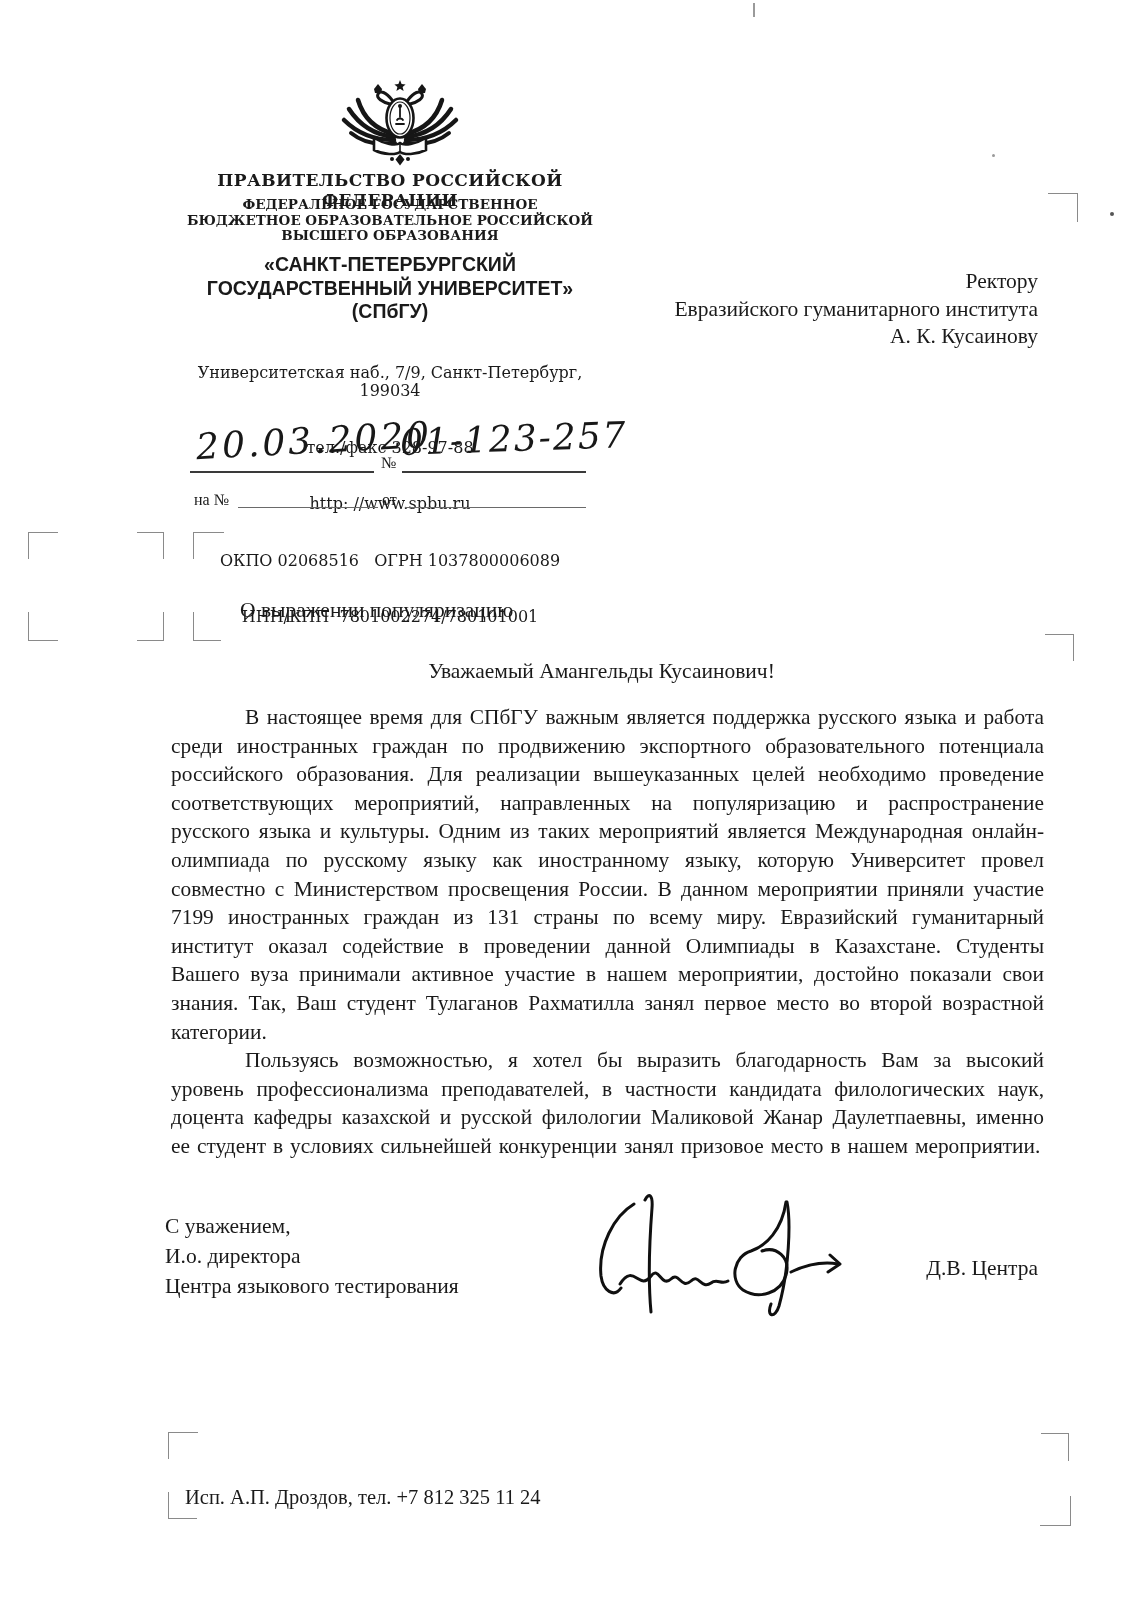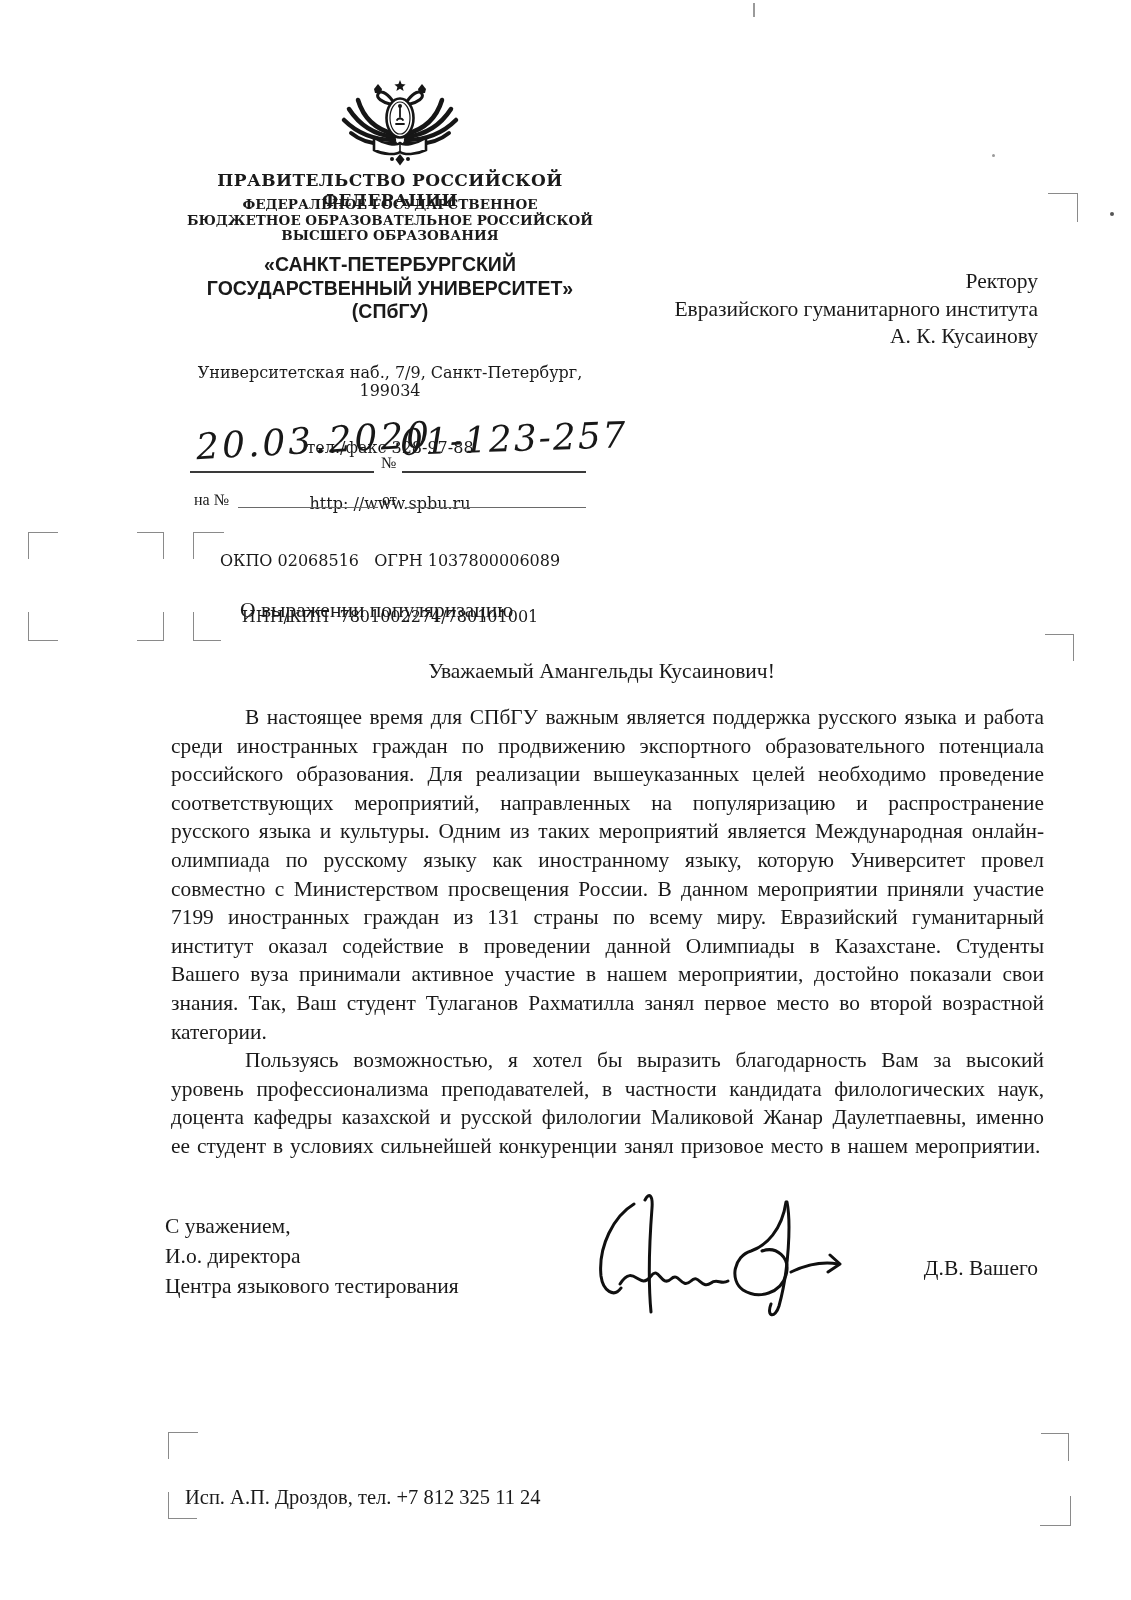--- a/index.html
+++ b/index.html
@@ -166,21 +166,21 @@
         <path d="M55 12 C 59 4, 63 7, 62 20 C 60 46, 58 92, 61 124"></path>
         <path d="M30 96 C 44 74, 49 104, 61 88 C 69 77, 71 100, 81 91 C 89 83, 91 102, 101 93 C 109 85, 111 102, 121 95 C 127 90, 131 97, 138 93"></path>
         <path d="M196 14 C 192 42, 176 58, 161 63 C 144 68, 139 92, 153 102 C 169 112, 191 105, 196 87 C 201 69, 186 58, 172 63"></path>
         <path d="M197 14 C 201 34, 199 82, 189 118 C 185 131, 176 129, 181 116"></path>
         <path d="M201 84 C 216 77, 231 73, 248 76"></path>
         <path d="M240 67 L250 76 L238 84"></path>
       </g>
     </svg>
   </div>
 
-  <div class="abs sig-name">Д.В. Вашего</div>
+  <div class="abs sig-name">Д.В. Центра</div>
 
   <div class="abs footer">Исп. А.П. Дроздов, тел. +7 812 325 11 24</div>
 
   <div class="mark mark-tr" style="left:1048px;top:193px;width:29px;height:28px;"></div>
 
   <div class="mark mark-tl" style="left:28px;top:532px;width:29px;height:26px;"></div>
   <div class="mark mark-tr" style="left:137px;top:532px;width:26px;height:26px;"></div>
   <div class="mark mark-tl" style="left:193px;top:532px;width:30px;height:26px;"></div>
   <div class="mark mark-bl" style="left:28px;top:612px;width:29px;height:28px;"></div>
   <div class="mark mark-br" style="left:137px;top:612px;width:26px;height:28px;"></div>

